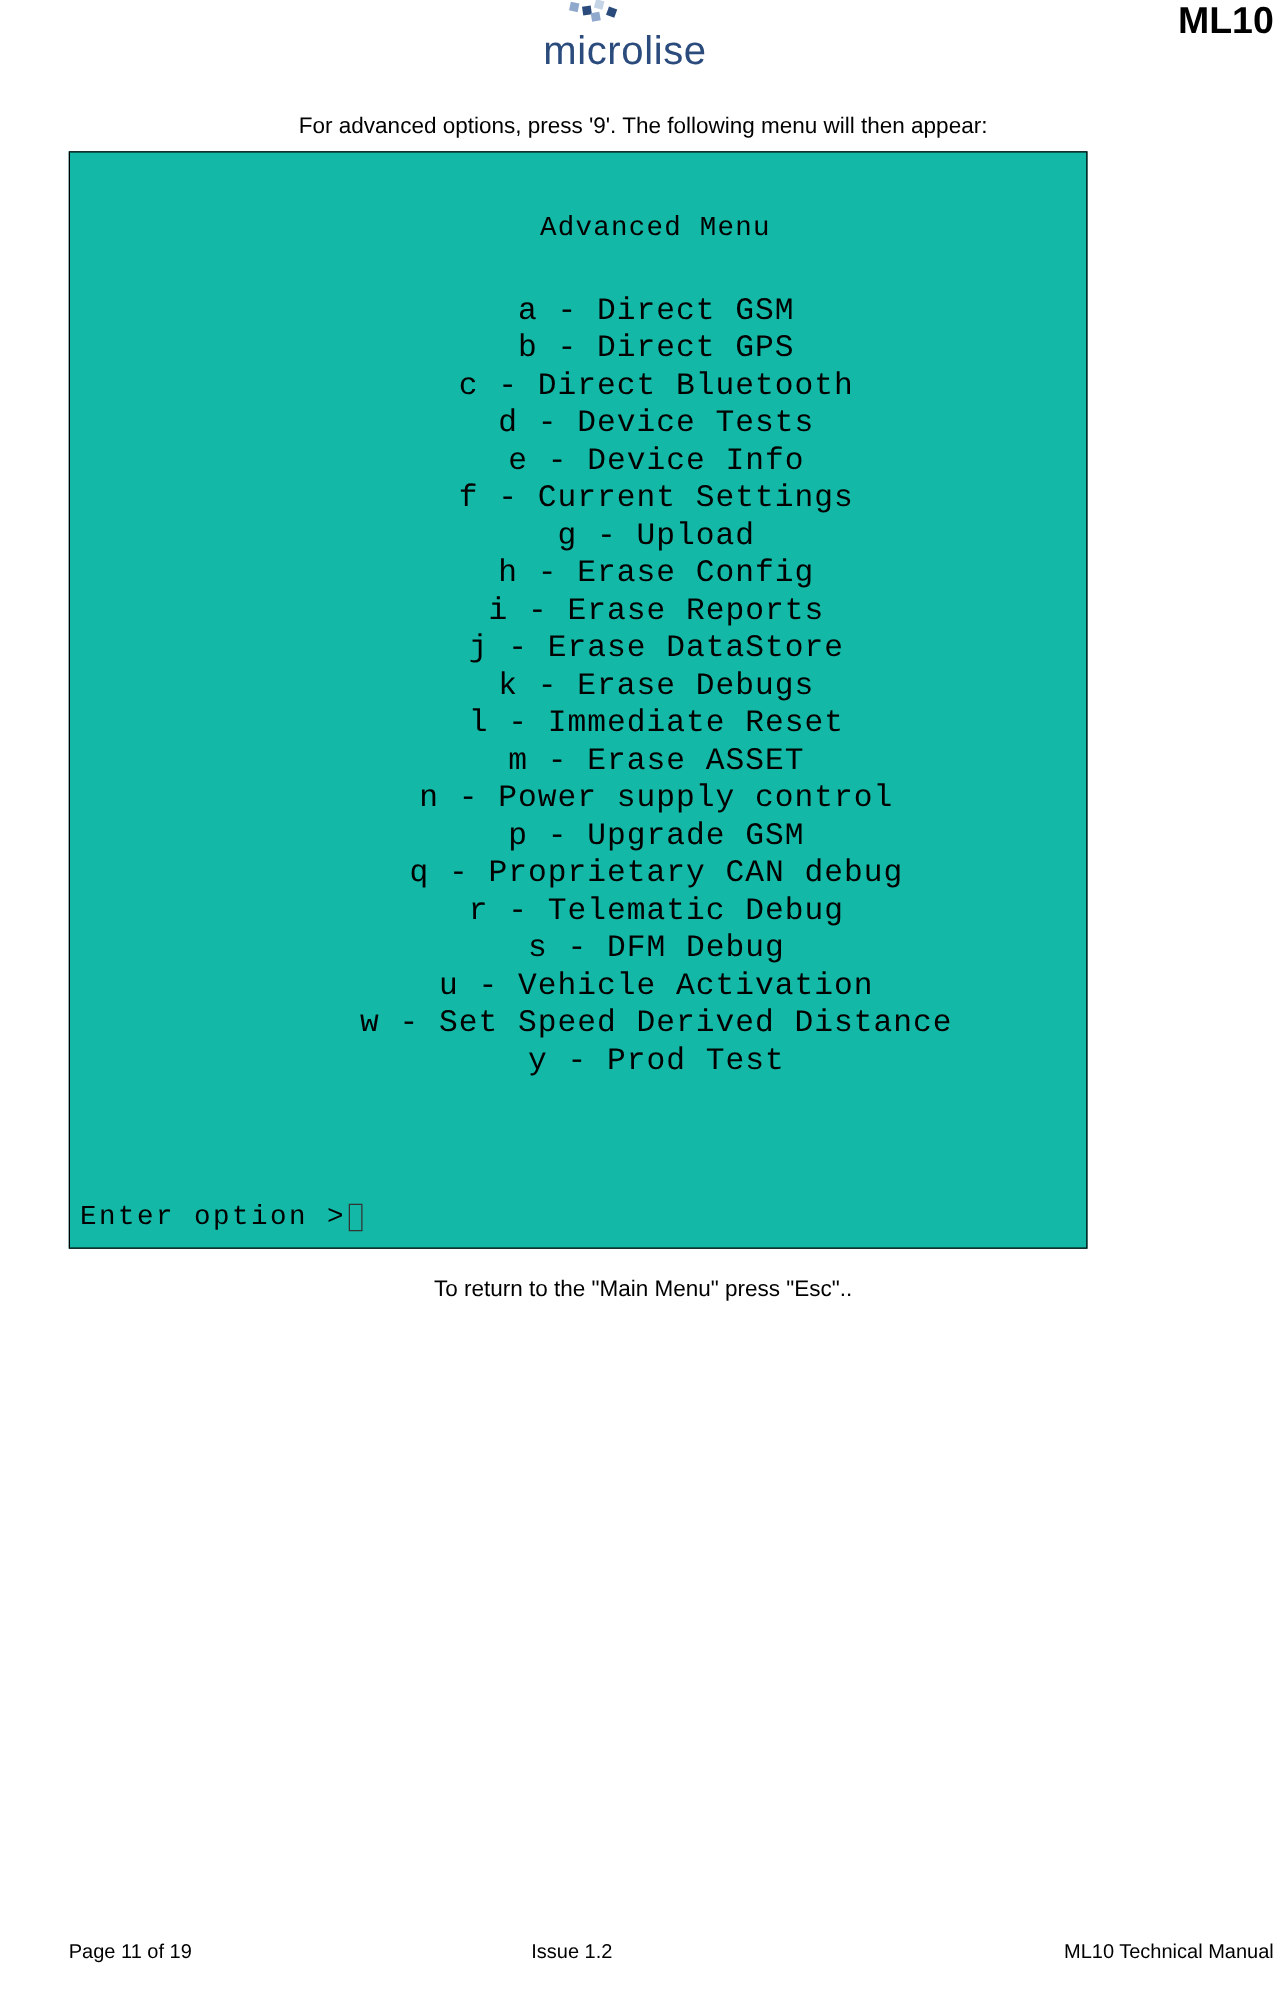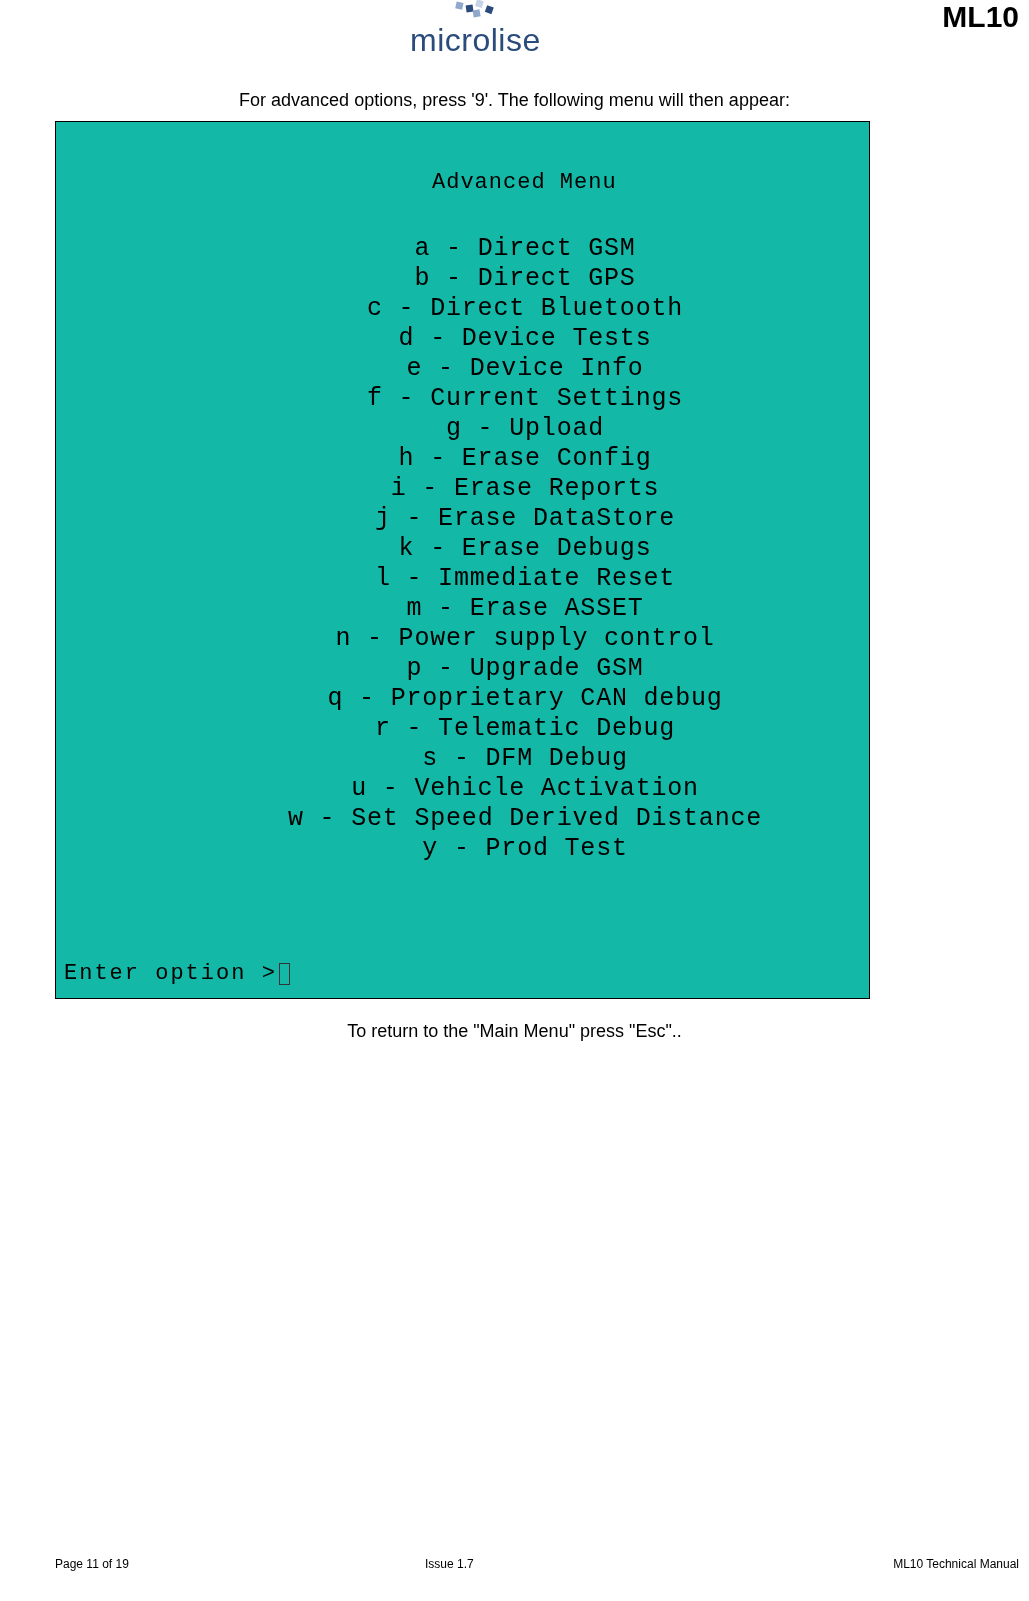--- a/index.html
+++ b/index.html
@@ -33,20 +33,21 @@
     }
     .logo-squares svg {
       display: block;
     }
     .logo-text {
       font-size: 32px;
       color: #2a4b7c;
       letter-spacing: 0.5px;
       font-weight: 400;
       font-family: Arial, sans-serif;
+      text-align: center;
     }
     .doc-code {
       position: absolute;
       right: 10px;
       top: 0;
       font-size: 30px;
       font-weight: 700;
       color: #000;
     }
     .content {
@@ -103,21 +104,21 @@
       font-size: 18px;
       margin-top: 22px;
     }
     .footer {
       position: absolute;
       bottom: 30px;
       left: 55px;
       right: 10px;
       display: flex;
       justify-content: space-between;
-      font-size: 12px;
+      font-size: 16px;
     }
     .footer-left {
       flex: 0 0 auto;
     }
     .footer-center {
       flex: 0 0 auto;
       position: absolute;
       left: 370px;
     }
     .footer-right {
@@ -174,15 +175,15 @@
       <span>Enter option &gt;</span>
       <span class="cursor"></span>
     </div>
   </div>
 
   <p class="outro-text">To return to the "Main Menu" press "Esc"..</p>
 </div>
 
 <div class="footer">
   <span class="footer-left">Page 11 of 19</span>
-  <span class="footer-center">Issue 1.7</span>
+  <span class="footer-center">Issue 1.2</span>
   <span class="footer-right">ML10 Technical Manual</span>
 </div>
 
 </body></html>

